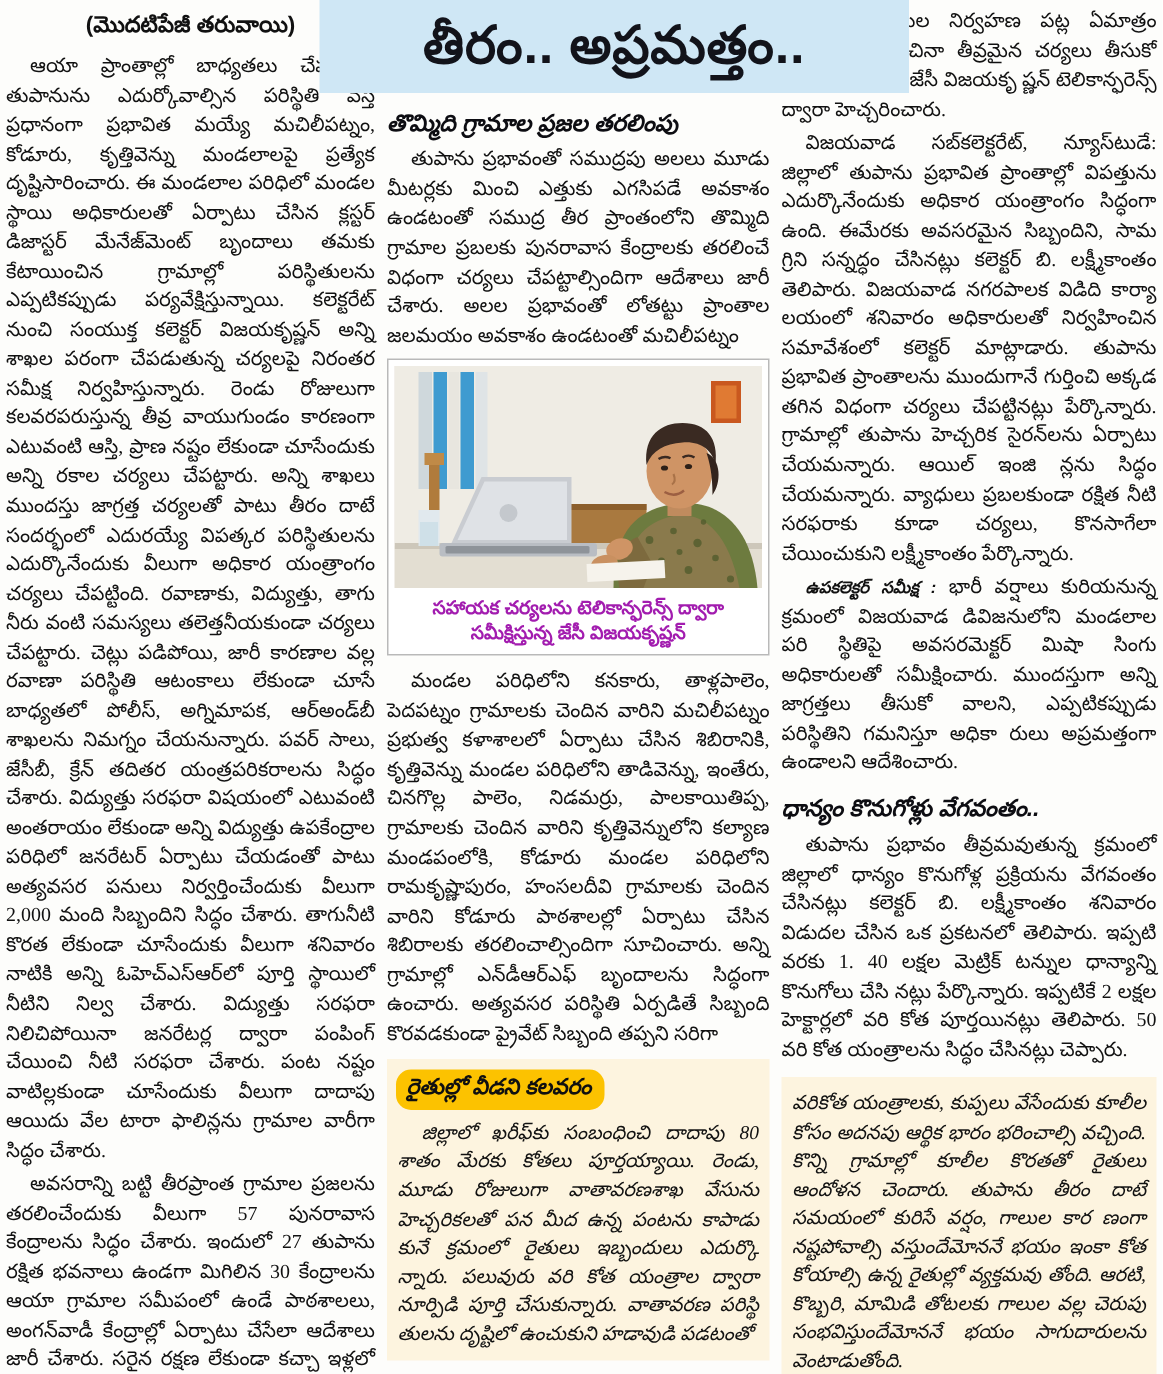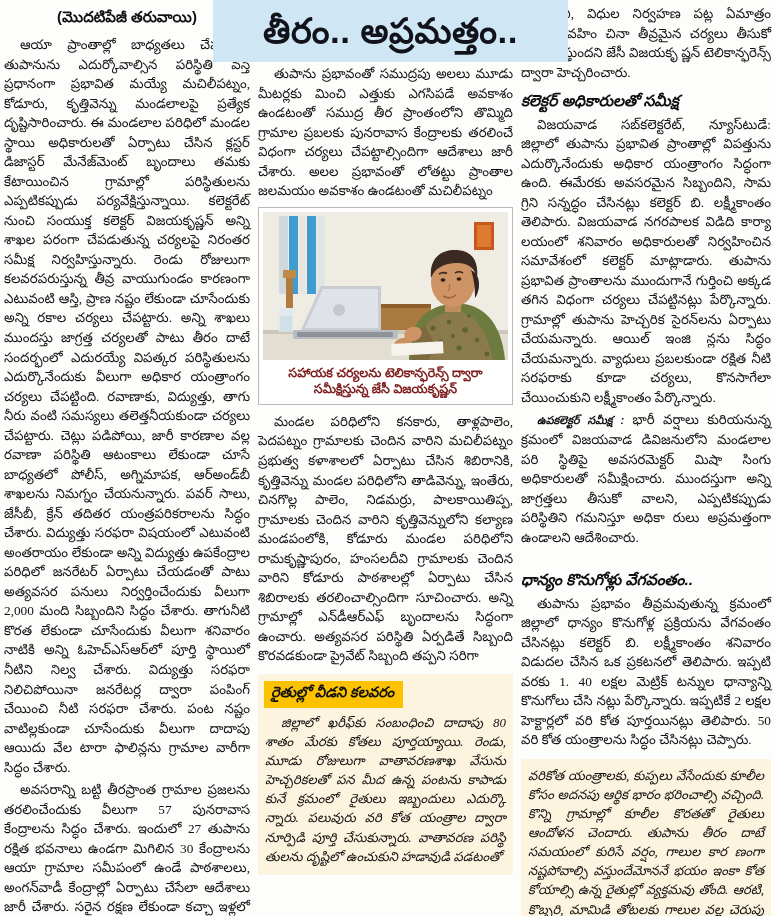--- a/index.html
+++ b/index.html
@@ -19,21 +19,21 @@
     background: #fdfdfb;
     overflow: hidden;
     box-sizing: border-box;
   }
 
   
   .headline-banner {
     position: absolute;
     left: 213px;
     top: 0px;
-    width: 355px;
+    width: 393px;
     height: 62px;
     background: #cfe7f5;
     display: flex;
     align-items: center;
     justify-content: center;
     z-index: 5;
   }
   .headline-text {
     font-family: "Liberation Sans", "DejaVu Sans", sans-serif;
     font-size: 35px;
@@ -83,21 +83,21 @@
   h2.sec {
     font-family: "Liberation Sans", "DejaVu Sans", sans-serif;
     font-size: 15.5px;
     line-height: 1.25;
     font-weight: 700;
     font-style: italic;
     color: #0d0d12;
     margin: 9px 0 4px 0;
     text-align: left;
   }
-  h2.sec.tight { margin-top: 23px; }
+  h2.sec.tight { margin-top: 12px; }
 
   .lead-in {
     font-weight: 700;
     font-style: italic;
     font-family: "Liberation Sans", "DejaVu Sans", sans-serif;
     font-size: 11px;
   }
 
   
   .photo-block {
@@ -113,40 +113,41 @@
     overflow: hidden;
     background: #e9e4dc;
   }
   .photo-frame svg { display: block; width: 100%; height: 100%; }
   .photo-caption {
     font-family: "Liberation Sans", "DejaVu Sans", sans-serif;
     font-size: 12.6px;
     line-height: 1.32;
     font-weight: 700;
     text-align: center;
-    color: #7f1d1d;
+    color: #a21caf;
     padding: 5px 2px 4px 2px;
   }
 
   
   .box-cream {
     background: #fdf4df;
     padding: 0 0 6px 0;
     margin-top: 8px;
   }
   .box-head-yellow {
     display: inline-block;
     background: #fcc200;
     color: #101010;
     font-family: "Liberation Sans", "DejaVu Sans", sans-serif;
     font-size: 14.5px;
     font-weight: 700;
     font-style: italic;
     padding: 3px 9px 4px 7px;
     margin: 7px 0 5px 6px;
+    border-radius: 10px;
   }
   .box-cream p.body {
     padding: 0 7px;
     font-style: italic;
     font-size: 13px;
   }
 
   
   .box-cream-plain {
     background: #fdf4df;
@@ -173,20 +174,21 @@
       <div class="cont-line">(మొదటిపేజీ తరువాయి)</div>
       <p class="body">ఆయా ప్రాంతాల్లో బాధ్యతలు చేపట్టారు. తుపానును ఎదుర్కోవాల్సిన పరిస్థితి వస్తే ప్రధానంగా ప్రభావిత మయ్యే మచిలీపట్నం, కోడూరు, కృత్తివెన్ను మండలాలపై ప్రత్యేక దృష్టిసారించారు. ఈ మండలాల పరిధిలో మండల స్థాయి అధికారులతో ఏర్పాటు చేసిన క్లస్టర్ డిజాస్టర్ మేనేజ్‌మెంట్ బృందాలు తమకు కేటాయించిన గ్రామాల్లో పరిస్థితులను ఎప్పటికప్పుడు పర్యవేక్షిస్తున్నాయి. కలెక్టరేట్ నుంచి సంయుక్త కలెక్టర్ విజయకృష్ణన్ అన్ని శాఖల పరంగా చేపడుతున్న చర్యలపై నిరంతర సమీక్ష నిర్వహిస్తున్నారు. రెండు రోజులుగా కలవరపరుస్తున్న తీవ్ర వాయుగుండం కారణంగా ఎటువంటి ఆస్తి, ప్రాణ నష్టం లేకుండా చూసేందుకు అన్ని రకాల చర్యలు చేపట్టారు. అన్ని శాఖలు ముందస్తు జాగ్రత్త చర్యలతో పాటు తీరం దాటే సందర్భంలో ఎదురయ్యే విపత్కర పరిస్థితులను ఎదుర్కొనేందుకు వీలుగా అధికార యంత్రాంగం చర్యలు చేపట్టింది. రవాణాకు, విద్యుత్తు, తాగు నీరు వంటి సమస్యలు తలెత్తనీయకుండా చర్యలు చేపట్టారు. చెట్లు పడిపోయి, జారీ కారణాల వల్ల రవాణా పరిస్థితి ఆటంకాలు లేకుండా చూసే బాధ్యతలో పోలీస్, అగ్నిమాపక, ఆర్‌అండ్‌బీ శాఖలను నిమగ్నం చేయనున్నారు. పవర్ సాలు, జేసీబీ, క్రేన్ తదితర యంత్రపరికరాలను సిద్ధం చేశారు. విద్యుత్తు సరఫరా విషయంలో ఎటువంటి అంతరాయం లేకుండా అన్ని విద్యుత్తు ఉపకేంద్రాల పరిధిలో జనరేటర్ ఏర్పాటు చేయడంతో పాటు అత్యవసర పనులు నిర్వర్తించేందుకు వీలుగా 2,000 మంది సిబ్బందిని సిద్ధం చేశారు. తాగునీటి కొరత లేకుండా చూసేందుకు వీలుగా శనివారం నాటికి అన్ని ఓహెచ్‌ఎస్‌ఆర్‌లో పూర్తి స్థాయిలో నీటిని నిల్వ చేశారు. విద్యుత్తు సరఫరా నిలిచిపోయినా జనరేటర్ల ద్వారా పంపింగ్ చేయించి నీటి సరఫరా చేశారు. పంట నష్టం వాటిల్లకుండా చూసేందుకు వీలుగా దాదాపు ఆయిదు వేల టారా ఫాలిన్లను గ్రామాల వారీగా సిద్ధం చేశారు.</p>
 
       <p class="body">అవసరాన్ని బట్టి తీరప్రాంత గ్రామాల ప్రజలను తరలించేందుకు వీలుగా 57 పునరావాస కేంద్రాలను సిద్ధం చేశారు. ఇందులో 27 తుపాను రక్షిత భవనాలు ఉండగా మిగిలిన 30 కేంద్రాలను ఆయా గ్రామాల సమీపంలో ఉండే పాఠశాలలు, అంగన్‌వాడీ కేంద్రాల్లో ఏర్పాటు చేసేలా ఆదేశాలు జారీ చేశారు. సరైన రక్షణ లేకుండా కచ్చా ఇళ్లలో నివసిస్తున్నట్టుగా గుర్తించిన దాదాపు 500 కుటుంబాలకు సమీప అంగన్‌వాడీ కేంద్రాలు, పాఠశాలల్లో శనివారం రాత్రి నుంచి వసతి కల్పించాలని సంబం</p>
     </div>
   </div>
 
   <div class="col" id="col-mid">
     <div class="col-inner" style="padding-top:64px;">
 
+      <h2 class="sec">తొమ్మిది గ్రామాల ప్రజల తరలింపు</h2>
       <p class="body">తుపాను ప్రభావంతో సముద్రపు అలలు మూడు మీటర్లకు మించి ఎత్తుకు ఎగసిపడే అవకాశం ఉండటంతో సముద్ర తీర ప్రాంతంలోని తొమ్మిది గ్రామాల ప్రబలకు పునరావాస కేంద్రాలకు తరలించే విధంగా చర్యలు చేపట్టాల్సిందిగా ఆదేశాలు జారీ చేశారు. అలల ప్రభావంతో లోతట్టు ప్రాంతాల జలమయం అవకాశం ఉండటంతో మచిలీపట్నం</p>
 
       <div class="photo-block">
         <div class="photo-frame">
           <svg viewBox="0 0 245 148" preserveAspectRatio="xMidYMid slice">
 
             <rect x="0" y="0" width="245" height="148" fill="#efece4"></rect>
 
             <rect x="16" y="4" width="9" height="78" fill="#cfd8dc"></rect>
             <rect x="26" y="4" width="9" height="78" fill="#3f9bd0"></rect>
@@ -264,21 +266,20 @@
         <div class="box-head-yellow">రైతుల్లో వీడని కలవరం</div>
         <p class="body">జిల్లాలో ఖరీఫ్‌కు సంబంధించి దాదాపు 80 శాతం మేరకు కోతలు పూర్తయ్యాయి. రెండు, మూడు రోజులుగా వాతావరణశాఖ వేసును హెచ్చరికలతో పన మీద ఉన్న పంటను కాపాడు కునే క్రమంలో రైతులు ఇబ్బందులు ఎదుర్కొ న్నారు. పలువురు వరి కోత యంత్రాల ద్వారా నూర్పిడి పూర్తి చేసుకున్నారు. వాతావరణ పరిస్థి తులను దృష్టిలో ఉంచుకుని హడావుడి పడటంతో</p>
       </div>
     </div>
   </div>
 
   <div class="col" id="col-right">
     <div class="col-inner">
       <p class="body noindent">ఉండాలని, విధుల నిర్వహణ పట్ల ఏమాత్రం నిర్లక్ష్యం వహిం చినా తీవ్రమైన చర్యలు తీసుకో వాల్సి వస్తుందని జేసీ విజయకృ ష్ణన్ టెలికాన్ఫరెన్స్ ద్వారా హెచ్చరించారు.</p>
 
-      <h2 class="sec">కలెక్టర్ అధికారులతో సమీక్ష</h2>
       <p class="body">విజయవాడ సబ్‌కలెక్టరేట్, న్యూస్‌టుడే: జిల్లాలో తుపాను ప్రభావిత ప్రాంతాల్లో విపత్తును ఎదుర్కొనేందుకు అధికార యంత్రాంగం సిద్ధంగా ఉంది. ఈమేరకు అవసరమైన సిబ్బందిని, సామ గ్రిని సన్నద్ధం చేసినట్లు కలెక్టర్ బి. లక్ష్మీకాంతం తెలిపారు. విజయవాడ నగరపాలక విడిది కార్యా లయంలో శనివారం అధికారులతో నిర్వహించిన సమావేశంలో కలెక్టర్ మాట్లాడారు. తుపాను ప్రభావిత ప్రాంతాలను ముందుగానే గుర్తించి అక్కడ తగిన విధంగా చర్యలు చేపట్టినట్లు పేర్కొన్నారు. గ్రామాల్లో తుపాను హెచ్చరిక సైరన్‌లను ఏర్పాటు చేయమన్నారు. ఆయిల్ ఇంజి న్లను సిద్ధం చేయమన్నారు. వ్యాధులు ప్రబలకుండా రక్షిత నీటి సరఫరాకు కూడా చర్యలు, కొనసాగేలా చేయించుకుని లక్ష్మీకాంతం పేర్కొన్నారు.</p>
 
       <p class="body"><span class="lead-in">ఉపకలెక్టర్ సమీక్ష :</span> <span>భారీ వర్షాలు కురియనున్న క్రమంలో విజయవాడ డివిజనులోని మండలాల పరి స్థితిపై అవసరమెక్టర్ మిషా సింగు అధికారులతో సమీక్షించారు. ముందస్తుగా అన్ని జాగ్రత్తలు తీసుకో వాలని, ఎప్పటికప్పుడు పరిస్థితిని గమనిస్తూ అధికా రులు అప్రమత్తంగా ఉండాలని ఆదేశించారు.</span></p>
 
       <h2 class="sec tight">ధాన్యం కొనుగోళ్లు వేగవంతం..</h2>
       <p class="body">తుపాను ప్రభావం తీవ్రమవుతున్న క్రమంలో జిల్లాలో ధాన్యం కొనుగోళ్ల ప్రక్రియను వేగవంతం చేసినట్లు కలెక్టర్ బి. లక్ష్మీకాంతం శనివారం విడుదల చేసిన ఒక ప్రకటనలో తెలిపారు. ఇప్పటి వరకు 1. 40 లక్షల మెట్రిక్ టన్నుల ధాన్యాన్ని కొనుగోలు చేసి నట్లు పేర్కొన్నారు. ఇప్పటికే 2 లక్షల హెక్టార్లలో వరి కోత పూర్తయినట్లు తెలిపారు. 50 వరి కోత యంత్రాలను సిద్ధం చేసినట్లు చెప్పారు.</p>
 
       <div class="box-cream-plain">
         <p class="body noindent">వరికోత యంత్రాలకు, కుప్పలు వేసేందుకు కూలీల కోసం అదనపు ఆర్థిక భారం భరించాల్సి వచ్చింది. కొన్ని గ్రామాల్లో కూలీల కొరతతో రైతులు ఆందోళన చెందారు. తుపాను తీరం దాటే సమయంలో కురిసే వర్షం, గాలుల కార ణంగా నష్టపోవాల్సి వస్తుందేమోననే భయం ఇంకా కోత కోయాల్సి ఉన్న రైతుల్లో వ్యక్తమవు తోంది. ఆరటి, కొబ్బరి, మామిడి తోటలకు గాలుల వల్ల చెరుపు సంభవిస్తుందేమోననే భయం సాగుదారులను వెంటాడుతోంది.</p>
       </div>

